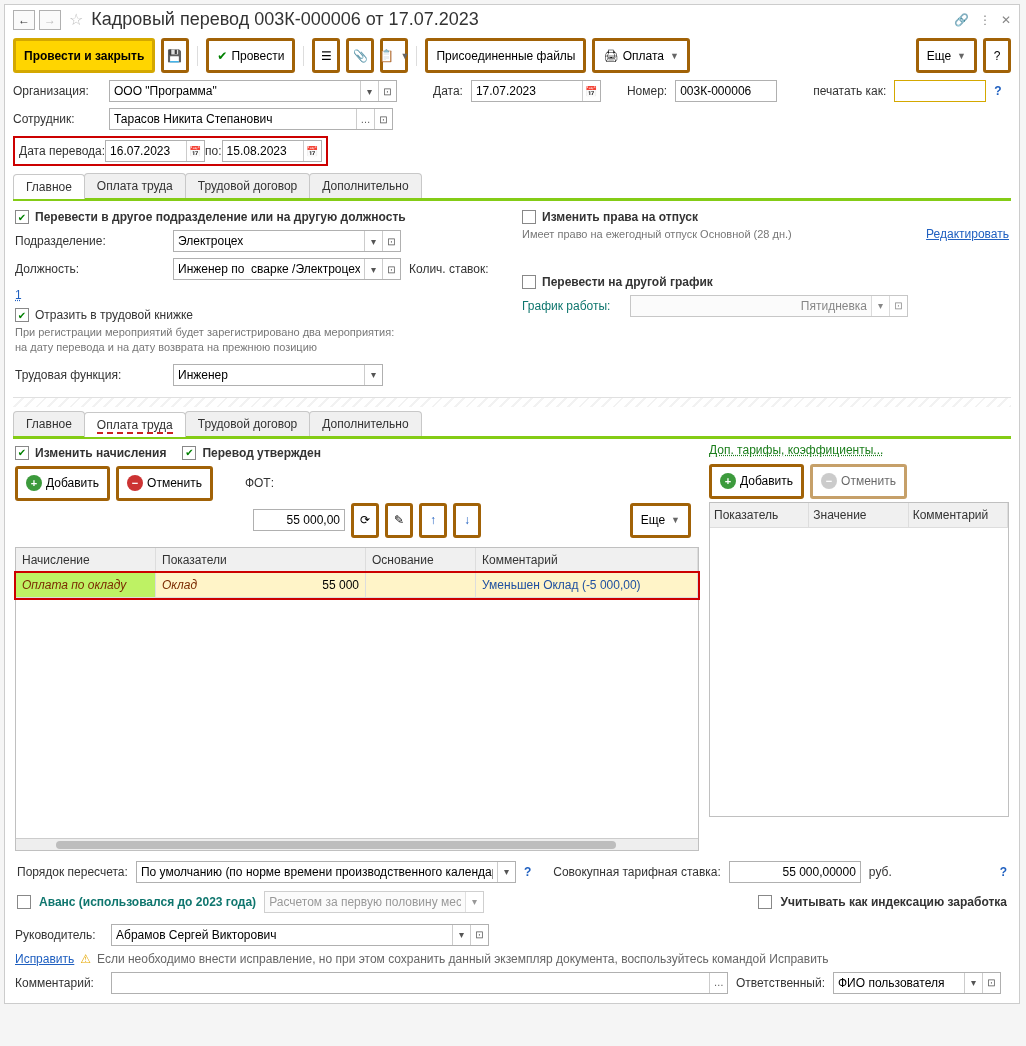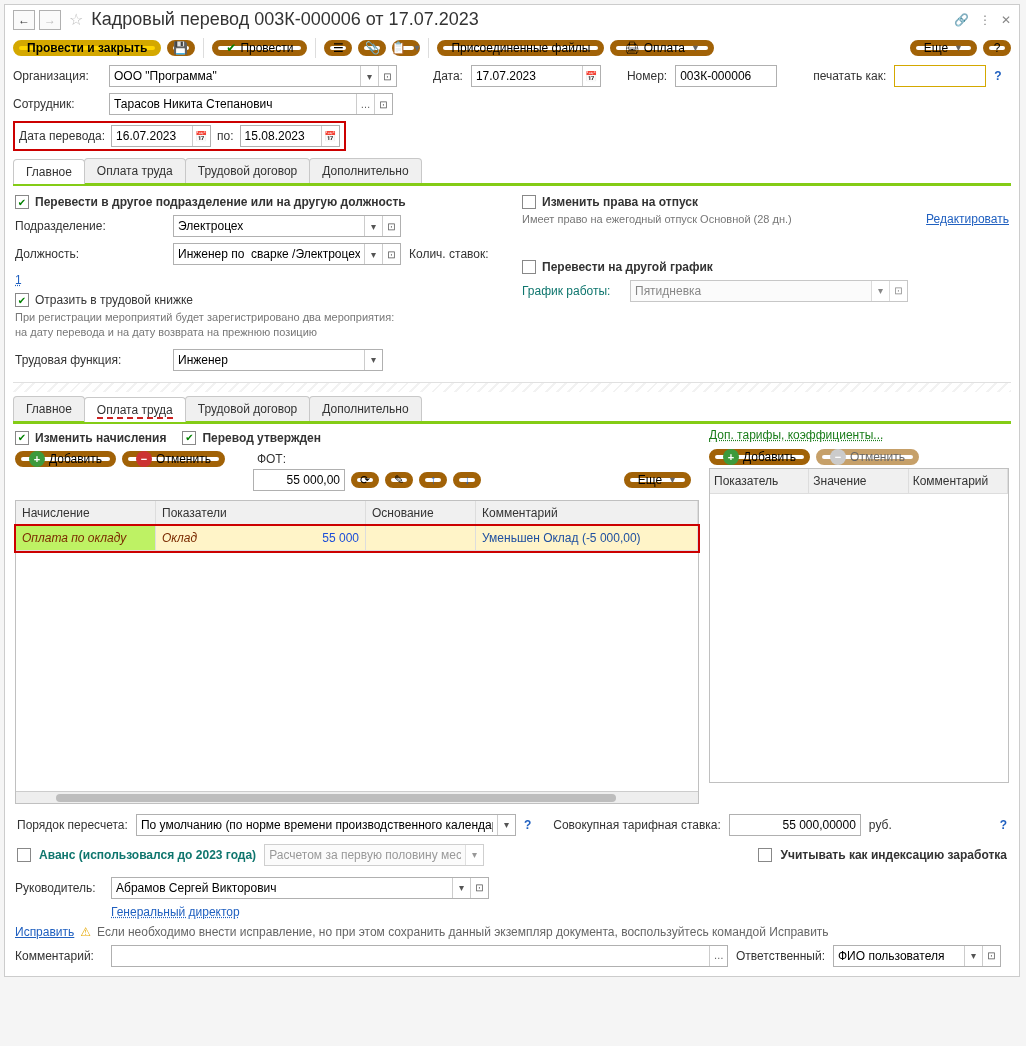--- a/index.html
+++ b/index.html
@@ -37,29 +37,29 @@
 .titlebar-right { margin-left: auto; display: flex; gap: 10px; align-items: center; color: #888; }
 .titlebar-right span { cursor: pointer; }
 .toolbar {
   display: flex;
   align-items: center;
   padding: 4px 8px;
   gap: 6px;
   flex-wrap: wrap;
 }
 .btn {
-  height: 16px;
-  border: 6px solid #a16207;
+  height: 35px;
+  border: 3px solid #a16207;
   background: #fff;
   padding: 0 8px;
   display: inline-flex;
   align-items: center;
   gap: 4px;
   cursor: pointer;
-  border-radius: 8px;
+  border-radius: 3px;
   font-size: 12px;
 }
 .btn-yellow {
   background: #ffd500;
   border-color: #d4a800;
   font-weight: bold;
 }
 .btn-icon { width: 28px; padding: 0; justify-content: center; }
 .btn .caret { font-size: 9px; color: #666; margin-left: 2px; }
 .form-row {
@@ -85,21 +85,21 @@
 .input-combo .part {
   border-left: 1px solid #ccc;
   width: 18px;
   display: flex;
   align-items: center;
   justify-content: center;
   cursor: pointer;
   font-size: 10px;
   color: #555;
 }
-.red-box { border: 2px solid #c00; padding: 2px 4px; display: inline-flex; align-items: center; gap: 6px; }
+.red-box { border: 2px solid #c00; padding: 2px 4px; display: inline-flex; align-items: center; }
 .tabs {
   display: flex;
   border-bottom: 3px solid #84cc16;
   margin: 4px 8px 0 8px;
 }
 .tab {
   padding: 5px 12px;
   border: 1px solid #c8c8c8;
   border-bottom: none;
   background: #f0f0f0;
@@ -310,21 +310,21 @@
         <span class="link-solid">Редактировать</span>
       </div>
       <div style="height:30px"></div>
       <div class="check-row">
         <span class="checkbox"></span>
         <b>Перевести на другой график</b>
       </div>
       <div class="form-row" style="padding-left:0">
         <span class="muted" style="width:100px">График работы:</span>
         <span class="input-combo" style="opacity:.7">
-          <input style="width: 240px;" disabled="" value="Пятидневка">
+          <input style="width: 240px; text-align: right;" disabled="" value="Пятидневка">
           <span class="part">▾</span>
           <span class="part">⊡</span>
         </span>
       </div>
     </div>
   </div>
 
   <div class="torn"></div>
 
   <div class="tabs">
@@ -377,21 +377,21 @@
         <div class="thead">
           <div class="th">Начисление</div>
           <div class="th">Показатели</div>
           <div class="th">Основание</div>
           <div class="th">Комментарий</div>
         </div>
         <div class="trow hl">
           <div class="td first maroon" style="font-style:italic">Оплата по окладу</div>
           <div class="td maroon">
             <span>Оклад</span>
-            <span style="float:right;font-style:normal;color:#1d4ed8">55 000</span>
+            <span style="float:right;font-style:normal;color:#000000">55 000</span>
           </div>
           <div class="td"></div>
           <div class="td" style="color:#2050a0">Уменьшен Оклад (-5 000,00)</div>
         </div>
         <div class="tbody-space"></div>
         <div class="scroll-h">
             <div class="thumb"></div>
           </div>
       </div>
     </div>
@@ -449,24 +449,20 @@
 
   <div class="footer-rows">
     <div class="form-row" style="padding-left:0">
       <span class="lbl">Руководитель:</span>
       <span class="input-combo">
         <input style="width: 340px;" value="Абрамов Сергей Викторович">
         <span class="part">▾</span>
         <span class="part">⊡</span>
       </span>
     </div>
-    <div class="form-row" style="padding-left:0">
-      <span class="lbl"></span>
-      <span class="link">Генеральный директор</span>
-    </div>
     <div class="form-row warn" style="padding-left:0">
       <span class="link-solid">Исправить</span>
       <span class="warn-icon"></span>
       <span>Если необходимо внести исправление, но при этом сохранить данный экземпляр документа, воспользуйтесь командой Исправить</span>
     </div>
     <div class="form-row" style="padding-left:0">
       <span class="lbl">Комментарий:</span>
       <span class="input-combo" style="flex:1">
         <input style="width: 100%;">
         <span class="part">…</span>

